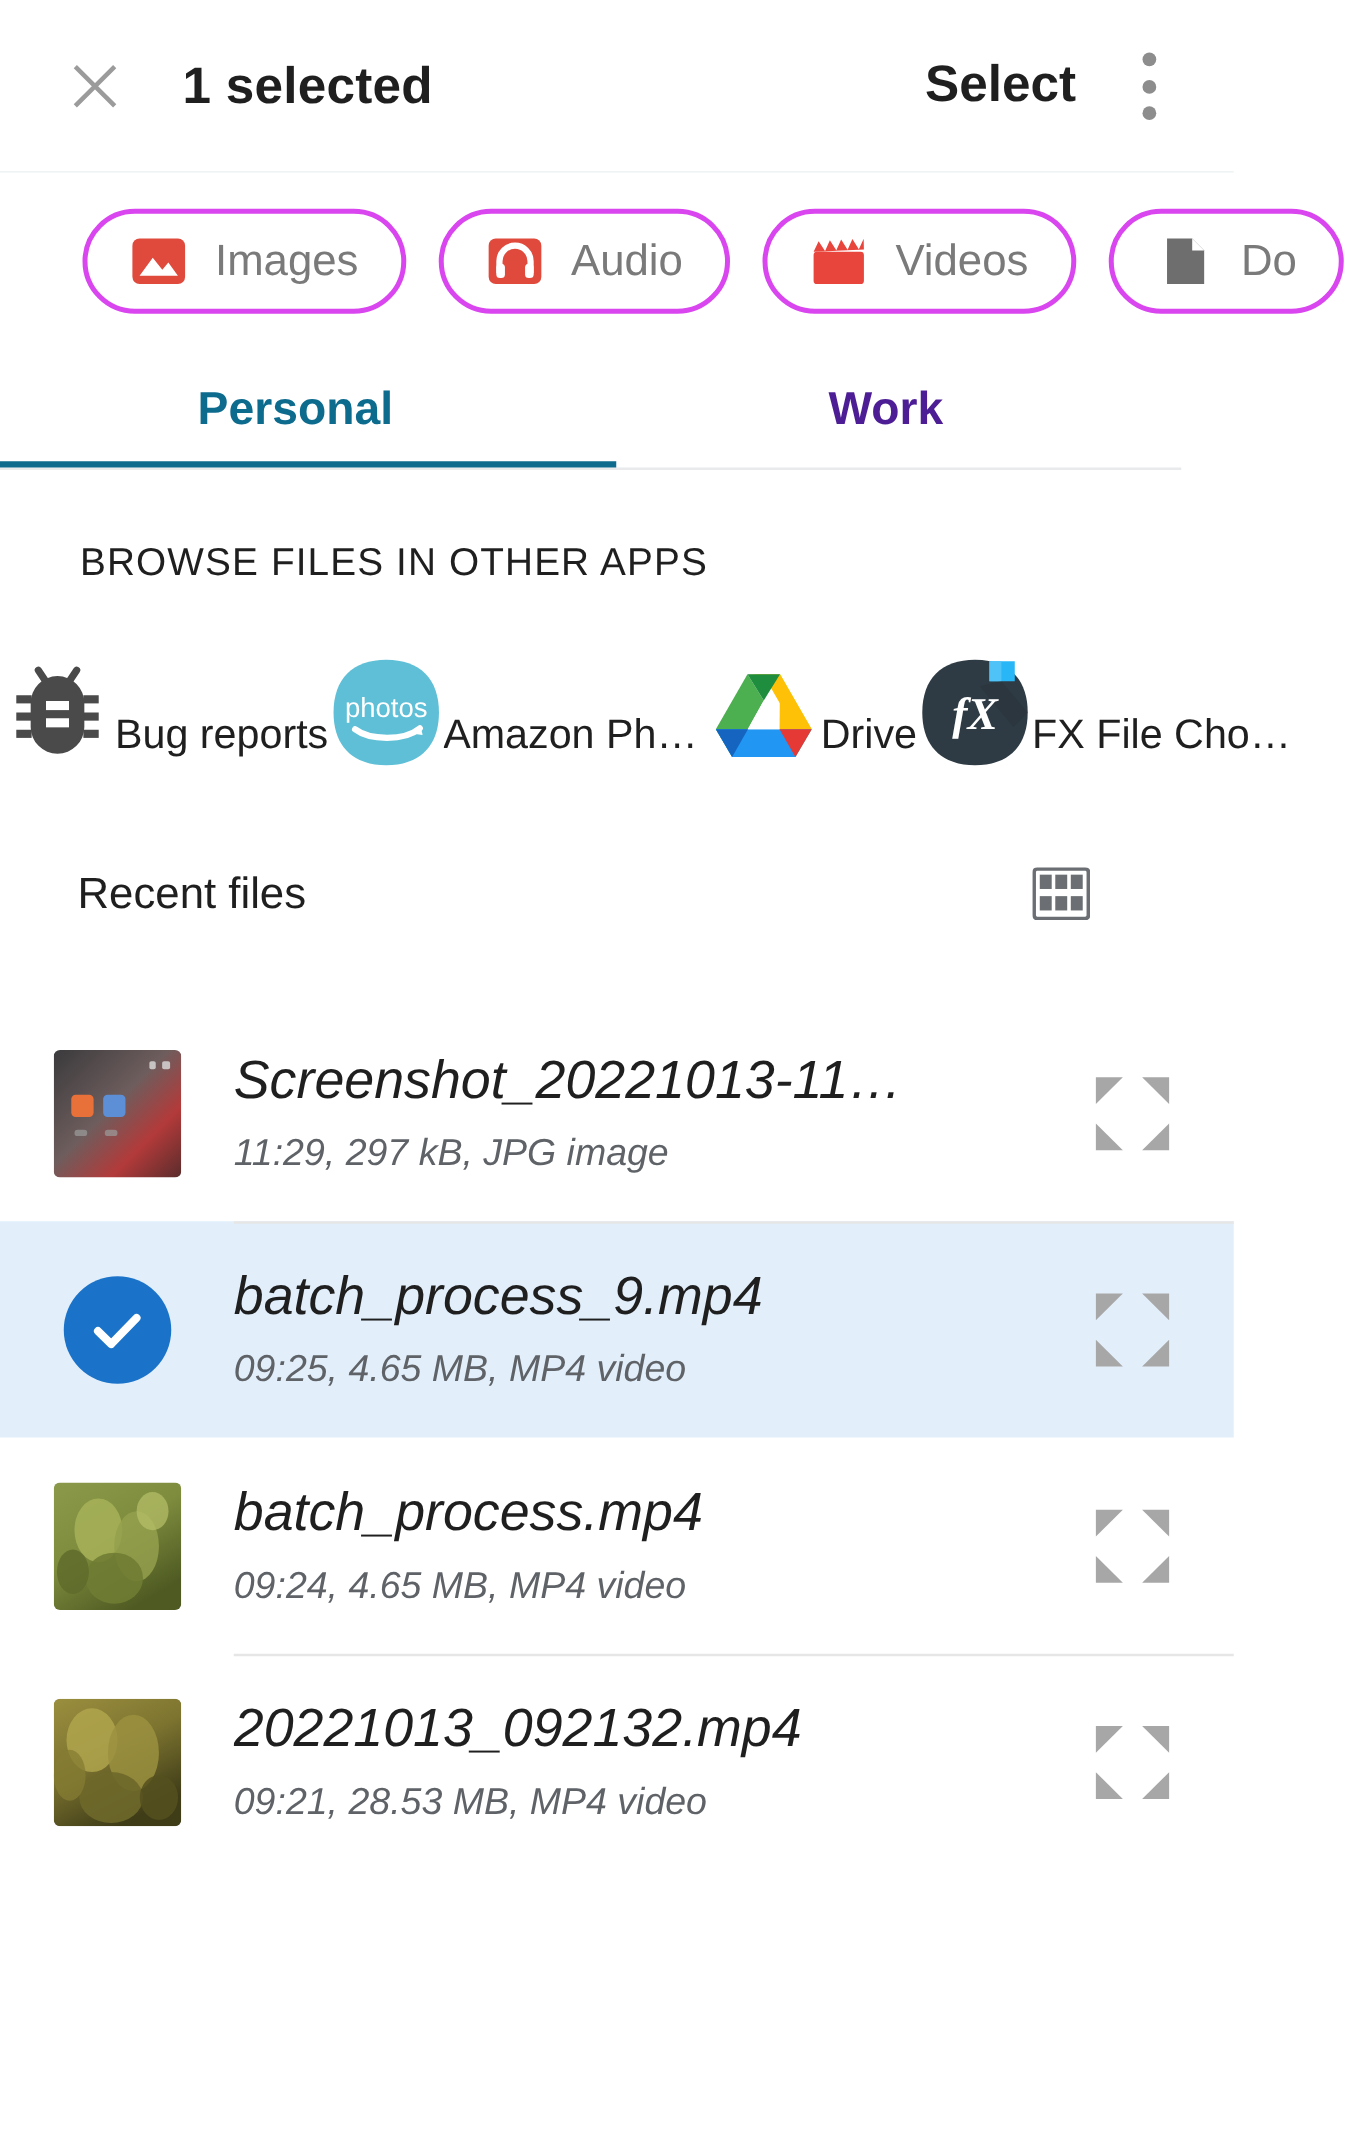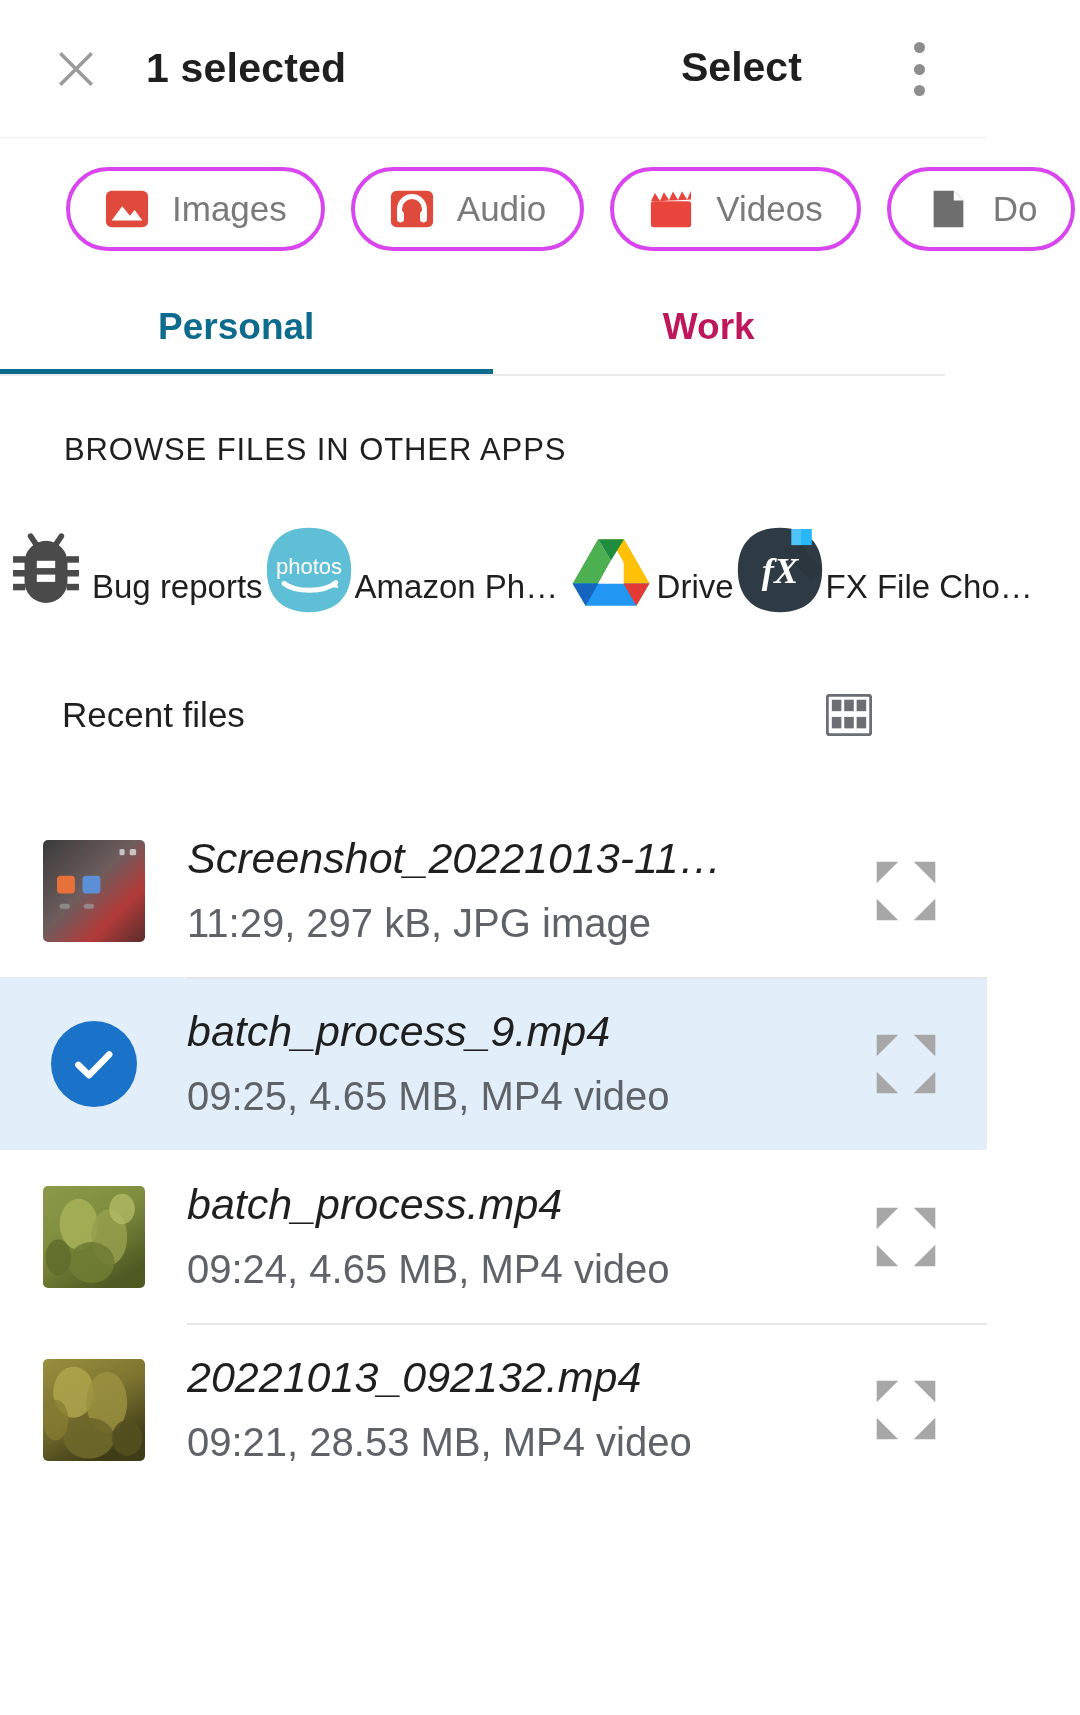--- a/index.html
+++ b/index.html
@@ -22,21 +22,21 @@
     display: flex; align-items: center; justify-content: center;
     cursor: pointer;
   }
   .close-btn svg { display: block; }
   .appbar-title {
     font-size: 41px; font-weight: 700; color: #1f1f1f;
     letter-spacing: .2px; margin-left: 24px; white-space: nowrap;
   }
   .appbar-action {
     font-size: 41px; font-weight: 700; color: #1f1f1f;
-    position: absolute; left: 681px; top: 44px; white-space: nowrap;
+    position: absolute; left: 740px; top: 44px; white-space: nowrap;
     cursor: pointer;
   }
   .overflow {
     position: absolute; left: 900px; top: 38px;
     width: 38px; height: 62px;
     display: flex; flex-direction: column; align-items: center;
     justify-content: space-between; padding: 4px 0; cursor: pointer;
   }
   .overflow i { display: block; width: 11px; height: 11px; border-radius: 50%; background: #8d8d8d; }
 
@@ -55,21 +55,21 @@
   .chip-label { font-size: 35px; color: #7a7a7a; white-space: nowrap; }
   .chip-ico { width: 46px; height: 46px; flex: none; display:block; }
 
   
   .tabs { position: relative; width: 945px; height: 94px; display: flex; }
   .tab {
     flex: 1; display: flex; align-items: center; justify-content: center;
     font-size: 37px; font-weight: 700; cursor: pointer;
   }
   .tab.active { color: #0d6b8e; }
-  .tab.inactive { color: #be185d; }
+  .tab.inactive { color: #4c1d95; }
   .tabs-underline {
     position: absolute; left: 0; bottom: 0; width: 493px; height: 5px; background: #0d6b8e;
   }
   .tabs-divider { width: 945px; height: 2px; background: #e8eaec; }
 
   
   .browse-header {
     font-size: 31px; color: #1f1f1f; letter-spacing: .9px;
     padding: 56px 0 0 64px;
   }
@@ -110,21 +110,21 @@
   .thumb { width: 102px; height: 102px; border-radius: 5px; overflow: hidden; display:block; }
   .check {
     width: 86px; height: 86px; border-radius: 50%; background: #1a73c8;
     display: flex; align-items: center; justify-content: center;
   }
   .row-text { flex: 1; min-width: 0; padding-right: 10px; }
   .row-title {
     font-size: 43px; color: #1f1f1f; white-space: nowrap;
     overflow: hidden; text-overflow: ellipsis; line-height: 1.1; font-style: italic;
   }
-  .row-meta { font-size: 40px; color: #5f6368; margin-top: 18px; }
+  .row-meta { font-size: 30px; color: #5f6368; margin-top: 18px; font-style: italic; }
   .expand-ico { width: 74px; height: 74px; margin-right: 44px; flex: none; cursor: pointer; }
 </style>
 </head>
 <body>
 
 <div class="screen">
 
   <div class="appbar">
     <div class="close-btn">
       <span>

